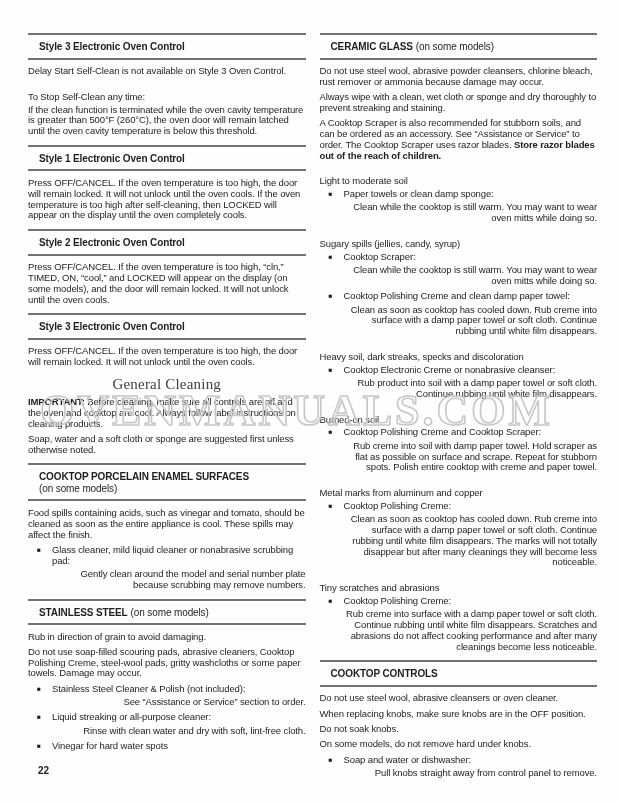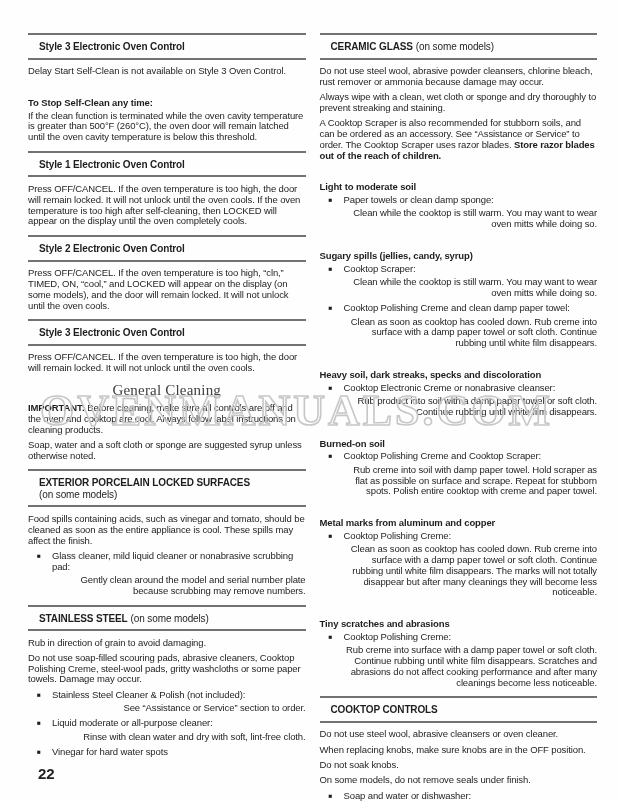--- a/index.html
+++ b/index.html
@@ -34,21 +34,21 @@
     font-weight: bold;
     font-size: 10px;
     line-height: 11.5px;
   }
   .col > .header-box:first-child { margin-top: 0; }
   .hb-suffix { font-weight: normal; }
   .hb-suffix.inline { margin-left: 3px; }
   .hb-suffix.newline { display: block; }
   .para { margin: 0 0 4.5px 0; }
   .para .b { font-weight: bold; }
-  .bold-heading { font-weight: bold; margin: 21px 0 2px 0; }
+  .bold-heading { font-weight: normal; margin: 15px 0 2px 0; }
   .serif-heading {
     font-family: "Liberation Serif", serif;
     font-size: 15px;
     line-height: 17px;
     color: #404040;
     text-align: center;
     letter-spacing: 0.2px;
     margin: 8px 0 4px 0;
   }
   .bullet { display: flex; margin: 1.5px 0 2.5px 0; }
@@ -75,60 +75,60 @@
     color: #0c4a6e;
     -webkit-text-fill-color: transparent;
     -webkit-text-stroke: 1.6px #c7c7c7;
     pointer-events: none;
   }
   .page-number {
     position: absolute;
     left: 38px;
     top: 765px;
     font-weight: bold;
-    font-size: 15px;
+    font-size: 10px;
   }
 </style>
 </head>
 <body>
 
 <div class="page">
   <div class="columns">
     <div class="col" id="col-left">
         <div class="header-box"><span>Style 3 Electronic Oven Control</span></div>
         <div class="para"><span class="">Delay Start Self-Clean is not available on Style 3 Oven Control.</span></div>
         <div class="bold-heading">To Stop Self-Clean any time:</div>
         <div class="para"><span class="">If the clean function is terminated while the oven cavity temperature is greater than 500°F (260°C), the oven door will remain latched until the oven cavity temperature is below this threshold.</span></div>
         <div class="header-box"><span>Style 1 Electronic Oven Control</span></div>
         <div class="para"><span class="">Press OFF/CANCEL. If the oven temperature is too high, the door will remain locked. It will not unlock until the oven cools. If the oven temperature is too high after self-cleaning, then LOCKED will appear on the display until the oven completely cools.</span></div>
         <div class="header-box"><span>Style 2 Electronic Oven Control</span></div>
         <div class="para"><span class="">Press OFF/CANCEL. If the oven temperature is too high, “cln,” TIMED, ON, “cool,” and LOCKED will appear on the display (on some models), and the door will remain locked. It will not unlock until the oven cools.</span></div>
         <div class="header-box"><span>Style 3 Electronic Oven Control</span></div>
         <div class="para"><span class="">Press OFF/CANCEL. If the oven temperature is too high, the door will remain locked. It will not unlock until the oven cools.</span></div>
         <div class="serif-heading">General Cleaning</div>
         <div class="para"><span class="b">IMPORTANT:</span><span class=""> Before cleaning, make sure all controls are off and the oven and cooktop are cool. Always follow label instructions on cleaning products.</span></div>
-        <div class="para"><span class="">Soap, water and a soft cloth or sponge are suggested syrup unless otherwise noted.</span></div>
-        <div class="header-box"><span>EXTERIOR PORCELAIN LOCKED SURFACES</span><span class="hb-suffix newline">(on some models)</span></div>
+        <div class="para"><span class="">Soap, water and a soft cloth or sponge are suggested first unless otherwise noted.</span></div>
+        <div class="header-box"><span>COOKTOP PORCELAIN ENAMEL SURFACES</span><span class="hb-suffix newline">(on some models)</span></div>
         <div class="para"><span class="">Food spills containing acids, such as vinegar and tomato, should be cleaned as soon as the entire appliance is cool. These spills may affect the finish.</span></div>
         <div class="bullet">
           <span class="bullet-marker">■</span>
           <span class="bullet-text">Glass cleaner, mild liquid cleaner or nonabrasive scrubbing pad:</span>
         </div>
         <div class="indent-para">Gently clean around the model and serial number plate because scrubbing may remove numbers.</div>
         <div class="header-box"><span>STAINLESS STEEL</span><span class="hb-suffix inline">(on some models)</span></div>
         <div class="para"><span class="">Rub in direction of grain to avoid damaging.</span></div>
         <div class="para"><span class="">Do not use soap-filled scouring pads, abrasive cleaners, Cooktop Polishing Creme, steel-wool pads, gritty washcloths or some paper towels. Damage may occur.</span></div>
         <div class="bullet">
           <span class="bullet-marker">■</span>
           <span class="bullet-text">Stainless Steel Cleaner &amp; Polish (not included):</span>
         </div>
         <div class="indent-para">See “Assistance or Service” section to order.</div>
         <div class="bullet">
           <span class="bullet-marker">■</span>
-          <span class="bullet-text">Liquid moderate or all-purpose cleaner:</span>
+          <span class="bullet-text">Liquid streaking or all-purpose cleaner:</span>
         </div>
         <div class="indent-para">Rinse with clean water and dry with soft, lint-free cloth.</div>
         <div class="bullet">
           <span class="bullet-marker">■</span>
           <span class="bullet-text">Vinegar for hard water spots</span>
         </div>
       </div>
     <div class="col" id="col-right">
         <div class="header-box"><span>CERAMIC GLASS</span><span class="hb-suffix inline">(on some models)</span></div>
         <div class="para"><span class="">Do not use steel wool, abrasive powder cleansers, chlorine bleach, rust remover or ammonia because damage may occur.</span></div>
@@ -172,21 +172,21 @@
         <div class="bold-heading">Tiny scratches and abrasions</div>
         <div class="bullet">
           <span class="bullet-marker">■</span>
           <span class="bullet-text">Cooktop Polishing Creme:</span>
         </div>
         <div class="indent-para">Rub creme into surface with a damp paper towel or soft cloth. Continue rubbing until white film disappears. Scratches and abrasions do not affect cooking performance and after many cleanings become less noticeable.</div>
         <div class="header-box"><span>COOKTOP CONTROLS</span></div>
         <div class="para"><span class="">Do not use steel wool, abrasive cleansers or oven cleaner.</span></div>
         <div class="para"><span class="">When replacing knobs, make sure knobs are in the OFF position.</span></div>
         <div class="para"><span class="">Do not soak knobs.</span></div>
-        <div class="para"><span class="">On some models, do not remove seals under finish.</span></div>
+        <div class="para"><span class="">On some models, do not remove hard under knobs.</span></div>
         <div class="bullet">
           <span class="bullet-marker">■</span>
           <span class="bullet-text">Soap and water or dishwasher:</span>
         </div>
         <div class="indent-para">Pull knobs straight away from control panel to remove.</div>
       </div>
   </div>
   <div class="watermark">OVENMANUALS.COM</div>
   <div class="page-number">22</div>
 </div>

